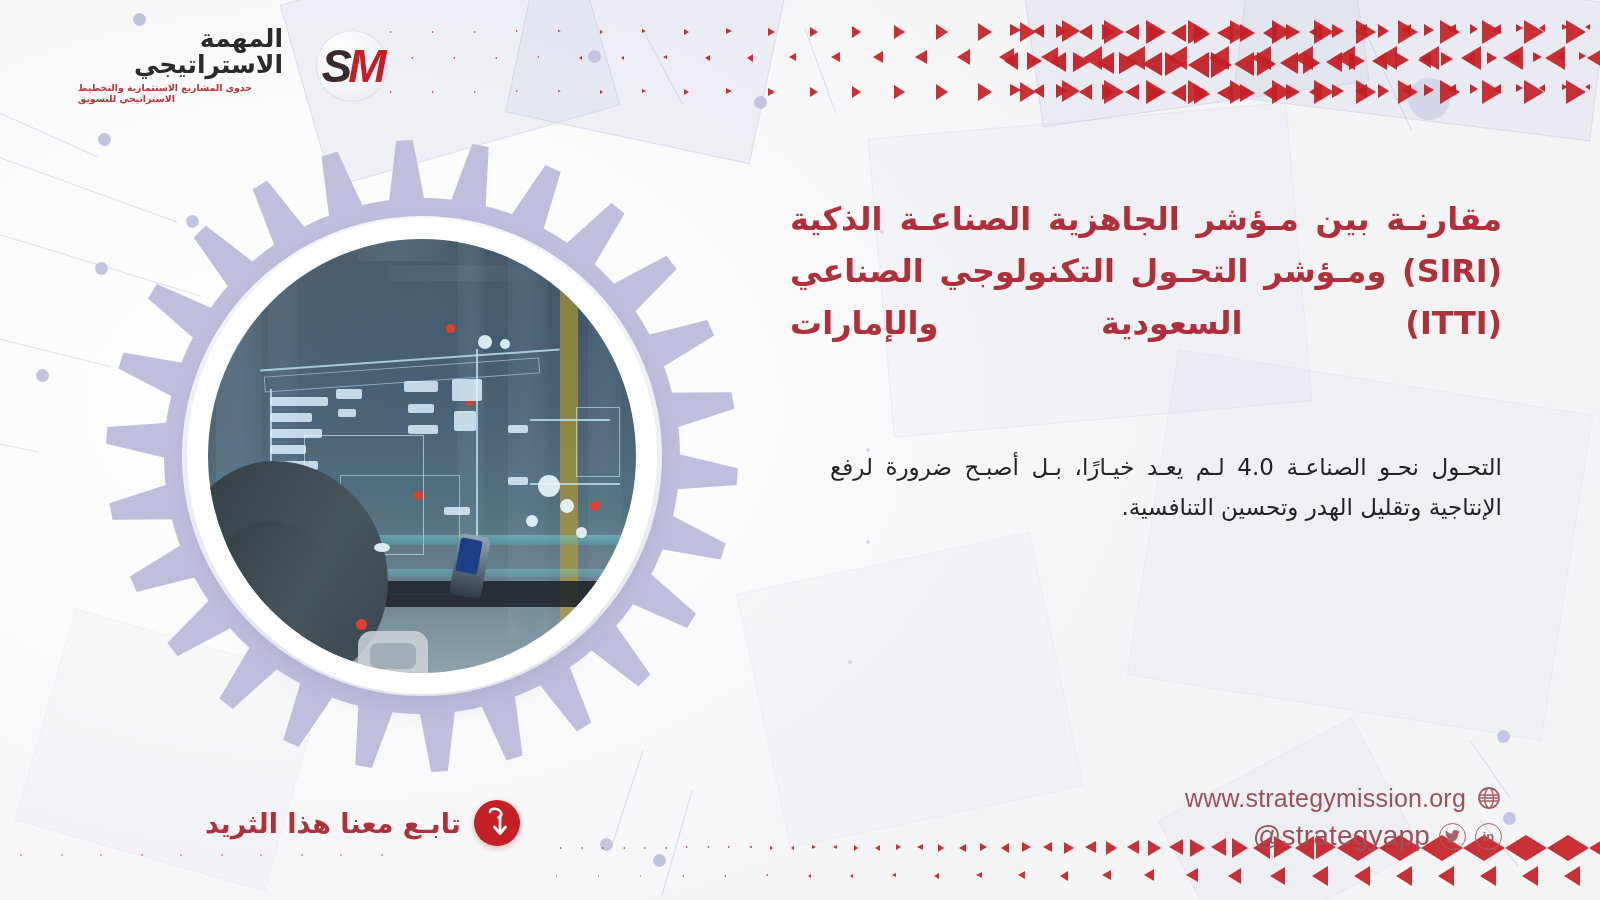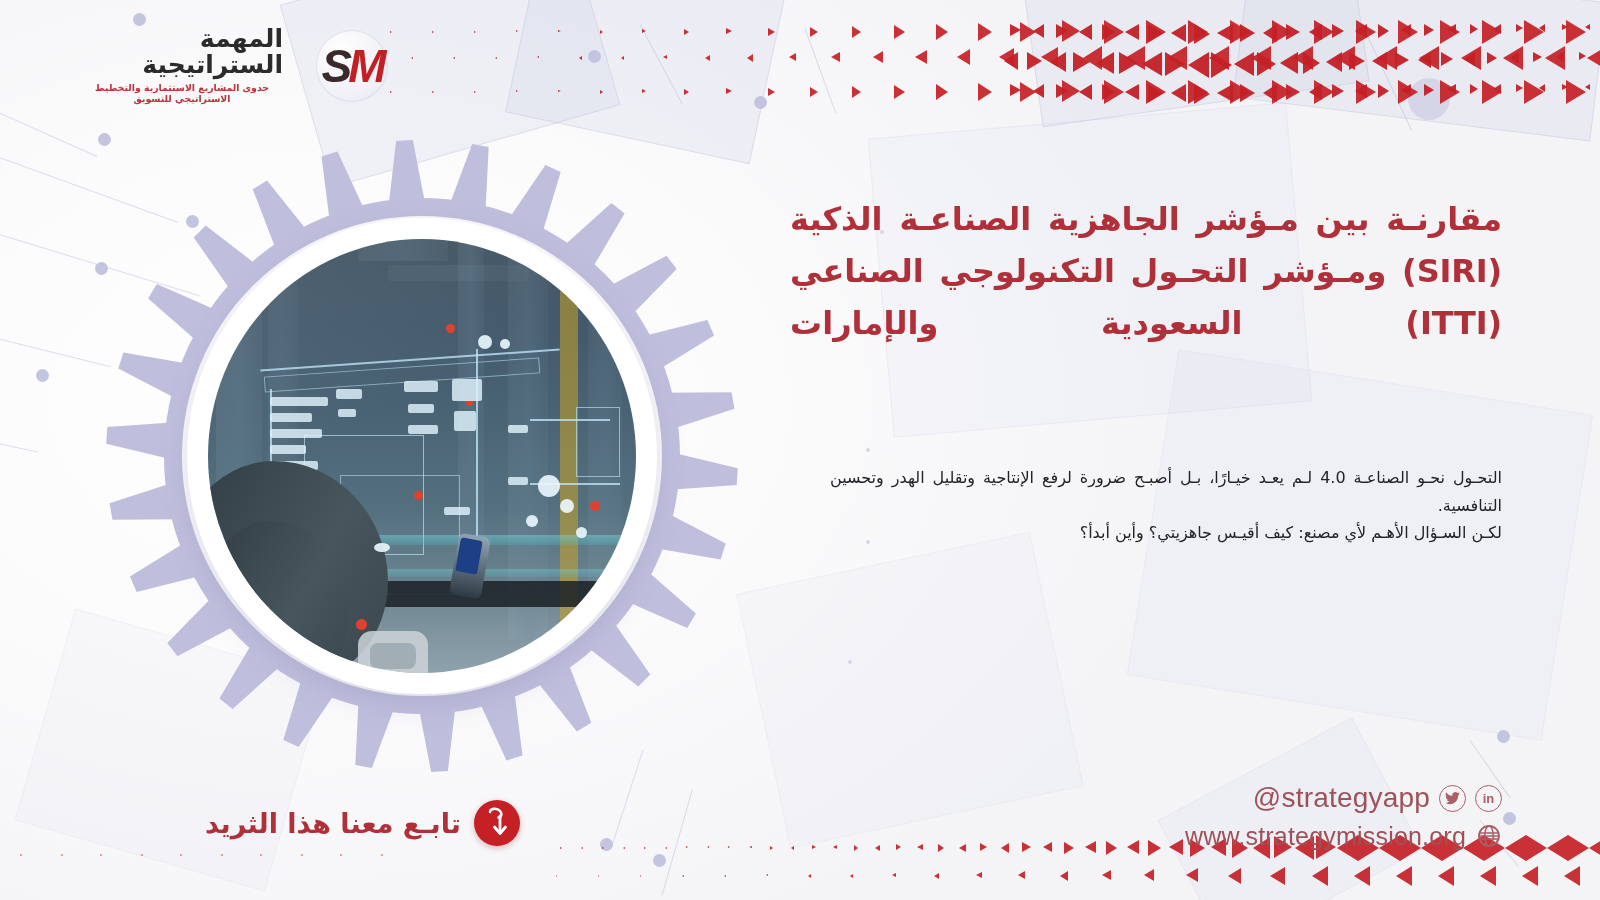--- a/index.html
+++ b/index.html
@@ -36,21 +36,21 @@
 
   
   #logo-block{ position:absolute; left:78px; top:26px; width:300px; height:86px; }
   #logo-ar{ font-family:"DejaVu Sans", sans-serif; direction:rtl;
             font-size:25px; font-weight:700; color:#2b2b2b; letter-spacing:.5px;
             text-align:right; width:205px; line-height:1.05; }
   #logo-en{ font-family:"Liberation Sans", sans-serif; font-size:25px; font-weight:700;
             color:#232323; letter-spacing:.6px; width:205px; text-align:right;
             margin-top:1px; }
   #logo-tag{ direction:rtl; font-size:9.3px; font-weight:700; color:#b8333a;
-             width:208px; text-align:center; margin-top:3px; letter-spacing:.2px;}
+             width:208px; text-align:left; margin-top:3px; letter-spacing:.2px;}
   #logo-mark{ position:absolute; right:-10px; top:4px; width:72px; height:72px;
               border-radius:50%;
               background:radial-gradient(circle at 35% 30%,#ffffff 0%,#f3f3f8 55%,#e6e6f1 100%);
               box-shadow:0 0 0 1px rgba(210,210,225,.6) inset; }
   #logo-mark .sm{ position:absolute; inset:0; display:flex; align-items:center;
                   justify-content:center; font-family:"Liberation Sans",sans-serif;
                   font-size:46px; font-weight:700; font-style:italic; letter-spacing:-4px;}
   #logo-mark .s{ color:#3a2a2c; }
   #logo-mark .m{ color:#c32026; }
 
@@ -74,23 +74,23 @@
   .shoulder{ position:absolute; background:linear-gradient(120deg,#2f3b42,#47555d 60%,#39464d);
              border-radius:48% 52% 40% 60%/60% 55% 45% 40%; }
   .glassbar{ position:absolute; background:linear-gradient(180deg,rgba(120,220,225,.75),rgba(70,180,195,.55)); }
 
   
   #headline{ position:absolute; right:98px; top:193px; width:712px;
              direction:rtl; text-align:justify; text-align-last:justify;
              font-family:"DejaVu Sans", sans-serif;
              font-size:32px; font-weight:700; line-height:1.63;
              color:#b0303a; letter-spacing:-0.2px; }
-  #body-copy{ position:absolute; right:98px; top:464px; width:672px;
+  #body-copy{ position:absolute; right:98px; top:448px; width:672px;
               direction:rtl; text-align:justify; text-align-last:right;
-              font-size:16px; line-height:1.72; color:#232326; font-weight:400; }
+              font-size:23px; line-height:1.72; color:#232326; font-weight:400; }
   #body-copy p{ margin:0; }
   #banner{ position:absolute; right:98px; top:673px; width:690px; height:54px;
            background:#c42026; display:flex; align-items:center;
            justify-content:center; }
   #banner span{ direction:rtl; color:#fff; font-size:21px; font-weight:400;
                 letter-spacing:.1px; }
 
   
   #social{ position:absolute; right:98px; top:779px; width:330px;
            color:#9d5259; }
@@ -410,21 +410,21 @@
       <div class="tri tri-l" style="--h: 1.8599999999999999px; --w: 3px; --c: #C42026; left: 140px; top: 34px; opacity: 0.55;"></div>
       <div class="tri tri-r" style="--h: 1.8599999999999999px; --w: 3px; --c: #C42026; left: 180px; top: 34px; opacity: 0.55;"></div>
       <div class="tri tri-l" style="--h: 1.8599999999999999px; --w: 3px; --c: #C42026; left: 220px; top: 34px; opacity: 0.55;"></div>
       <div class="tri tri-r" style="--h: 1.8599999999999999px; --w: 3px; --c: #C42026; left: 260px; top: 34px; opacity: 0.55;"></div>
       <div class="tri tri-l" style="--h: 1.8599999999999999px; --w: 3px; --c: #C42026; left: 300px; top: 34px; opacity: 0.55;"></div>
       <div class="tri tri-r" style="--h: 1.8599999999999999px; --w: 3px; --c: #C42026; left: 340px; top: 34px; opacity: 0.55;"></div>
       <div class="tri tri-l" style="--h: 1.8599999999999999px; --w: 3px; --c: #C42026; left: 380px; top: 34px; opacity: 0.55;"></div>
     </div>
 
   <div id="logo-block">
-    <div id="logo-ar">المهمة الستراتيجية</div>
+    <div id="logo-ar">المهمة الاستراتيجي</div>
     <div id="logo-tag">جدوى المشاريع الاستثمارية والتخطيط الاستراتيجي للتسويق</div>
     <div id="logo-mark">
       <div class="sm">
         <span class="s">S</span>
         <span class="m">M</span>
       </div>
     </div>
   </div>
 
   <div id="gear-wrap">
@@ -500,44 +500,43 @@
       <div class="redled" style="left:382px;top:262px;width:10px;height:10px;"></div>
       <div style="position:absolute;left:150px;top:392px;width:70px;height:58px;border-radius:14px 14px 6px 6px;background:#cdd3d8;opacity:.85;"></div>
       <div style="position:absolute;left:162px;top:404px;width:46px;height:26px;border-radius:8px;background:#9aa6ae;opacity:.8;"></div>
     </div>
   </div>
 
   <h1 id="headline">مقارنـة بين مـؤشر الجاهزية الصناعـة الذكية (SIRI) ومـؤشر التحـول التكنولوجي الصناعي (ITTI) السعودية والإمارات</h1>
 
   <div id="body-copy">
     <p>التحـول نحـو الصناعـة 4.0 لـم يعـد خيـارًا، بـل أصبـح ضرورة لرفع الإنتاجية وتقليل الهدر وتحسين التنافسية.</p>
-    <p>لكـن السـؤال الأهـم لأي مصنع: كيف أقيـس جاهزيتي؟ وأين أبدأ؟</p>
   </div>
 
 
   <div id="social">
-    <div class="srow">
-      <span class="shandle">@strategyapp</span>
-      <span class="sicon">
-        <svg width="15" height="13" viewBox="0 0 16 14">
-            <path fill="#a85f66" d="M16 1.7c-.6.3-1.2.4-1.9.5.7-.4 1.2-1 1.4-1.8-.6.4-1.3.7-2.1.8A3.3 3.3 0 0 0 7.8 4.3 9.3 9.3 0 0 1 1.1.6 3.3 3.3 0 0 0 2.1 5a3.2 3.2 0 0 1-1.5-.4A3.3 3.3 0 0 0 3.2 7.9a3.3 3.3 0 0 1-1.5.1 3.3 3.3 0 0 0 3.1 2.3A6.6 6.6 0 0 1 0 11.7 9.3 9.3 0 0 0 5 13.2c6 0 9.3-5 9.1-9.5.6-.5 1.2-1.1 1.6-1.9z"></path>
-          </svg>
-      </span>
-      <span class="sicon">in</span>
-    </div>
     <div class="srow">
       <span class="surl">www.strategymission.org</span>
       <span class="sicon" style="border:none;">
         <svg width="24" height="24" viewBox="0 0 24 24">
             <circle cx="12" cy="12" r="10" fill="none" stroke="#a85f66" stroke-width="1.8"></circle>
             <ellipse cx="12" cy="12" rx="4.3" ry="10" fill="none" stroke="#a85f66" stroke-width="1.5"></ellipse>
             <path d="M2.3 9h19.4M2.3 15h19.4M2 12h20" stroke="#a85f66" stroke-width="1.5" fill="none"></path>
           </svg>
       </span>
     </div>
+    <div class="srow">
+      <span class="shandle">@strategyapp</span>
+      <span class="sicon">
+        <svg width="15" height="13" viewBox="0 0 16 14">
+            <path fill="#a85f66" d="M16 1.7c-.6.3-1.2.4-1.9.5.7-.4 1.2-1 1.4-1.8-.6.4-1.3.7-2.1.8A3.3 3.3 0 0 0 7.8 4.3 9.3 9.3 0 0 1 1.1.6 3.3 3.3 0 0 0 2.1 5a3.2 3.2 0 0 1-1.5-.4A3.3 3.3 0 0 0 3.2 7.9a3.3 3.3 0 0 1-1.5.1 3.3 3.3 0 0 0 3.1 2.3A6.6 6.6 0 0 1 0 11.7 9.3 9.3 0 0 0 5 13.2c6 0 9.3-5 9.1-9.5.6-.5 1.2-1.1 1.6-1.9z"></path>
+          </svg>
+      </span>
+      <span class="sicon">in</span>
+    </div>
   </div>
 
   <div id="cta">
     <div id="cta-text">تابـع معنا هذا الثريد</div>
     <div id="cta-circle">
       <svg width="28" height="32" viewBox="0 0 28 32">
         <path d="M7 5 C7 1.5, 14 0.5, 17 4 C19.5 7, 18.5 10, 15.5 10.5" fill="none" stroke="#fff" stroke-width="2.6" stroke-linecap="round"></path>
         <path d="M17 9 L17 25" fill="none" stroke="#fff" stroke-width="2.8" stroke-linecap="round"></path>
         <path d="M11.5 20 L17 26.5 L22.5 20" fill="none" stroke="#fff" stroke-width="2.8" stroke-linecap="round" stroke-linejoin="round"></path>
       </svg>

